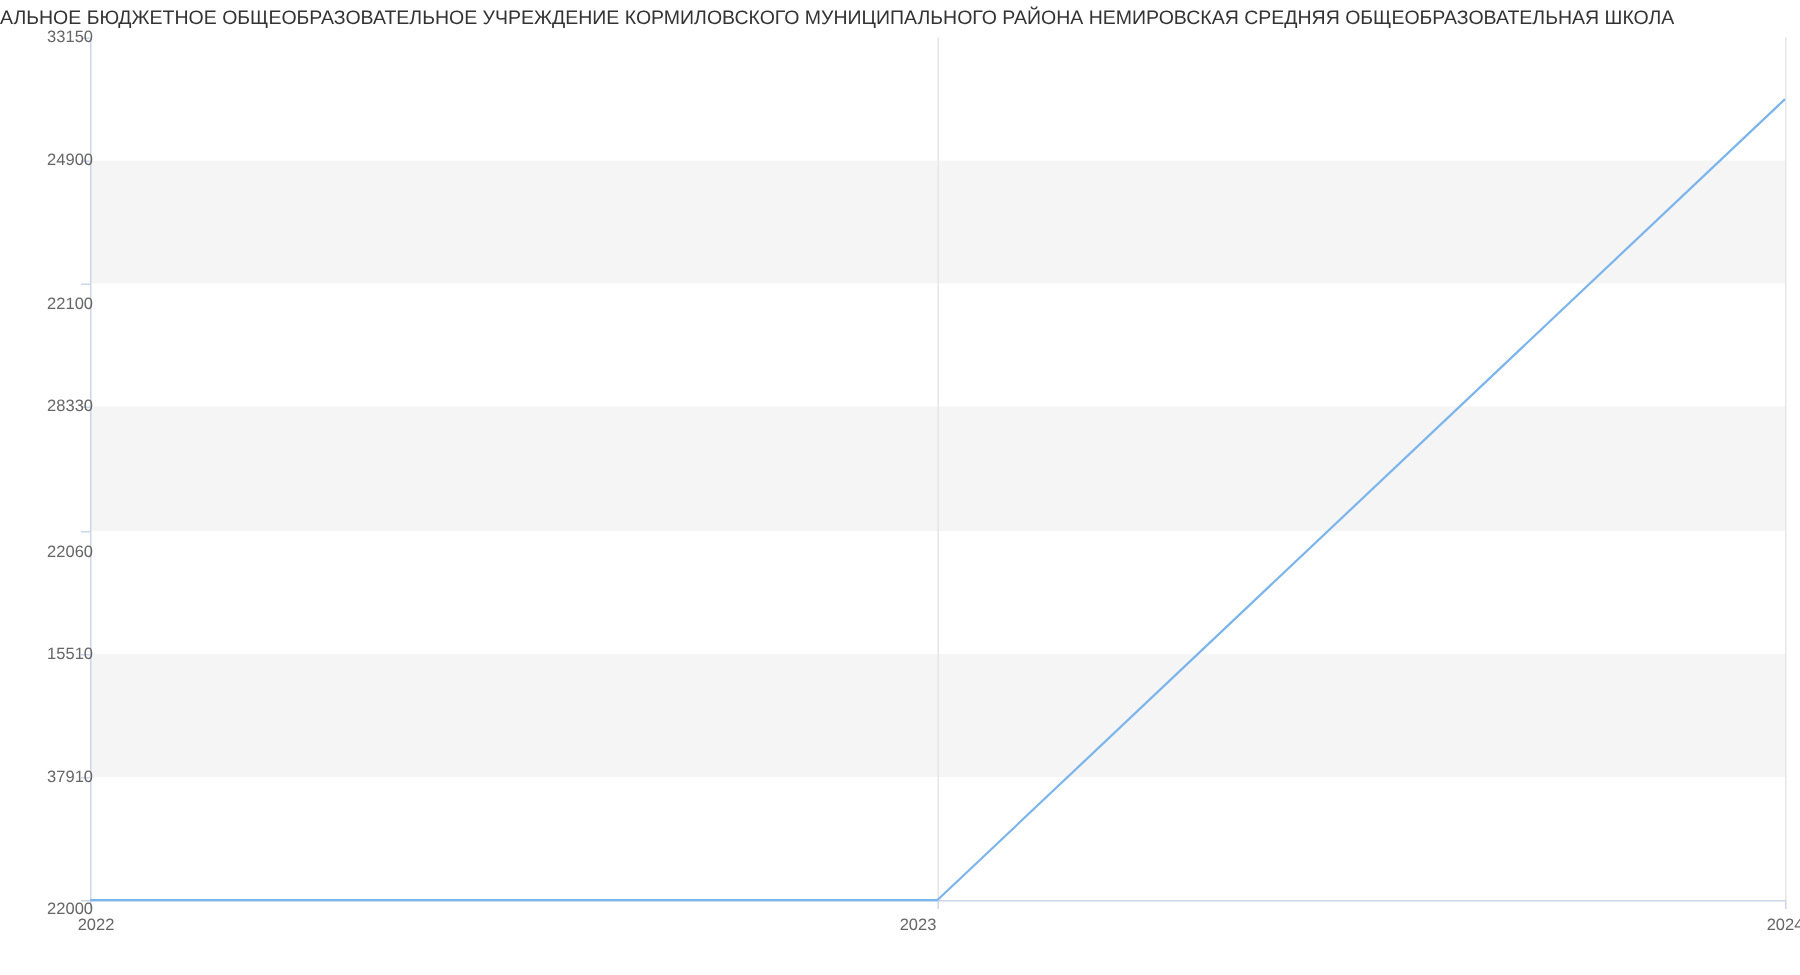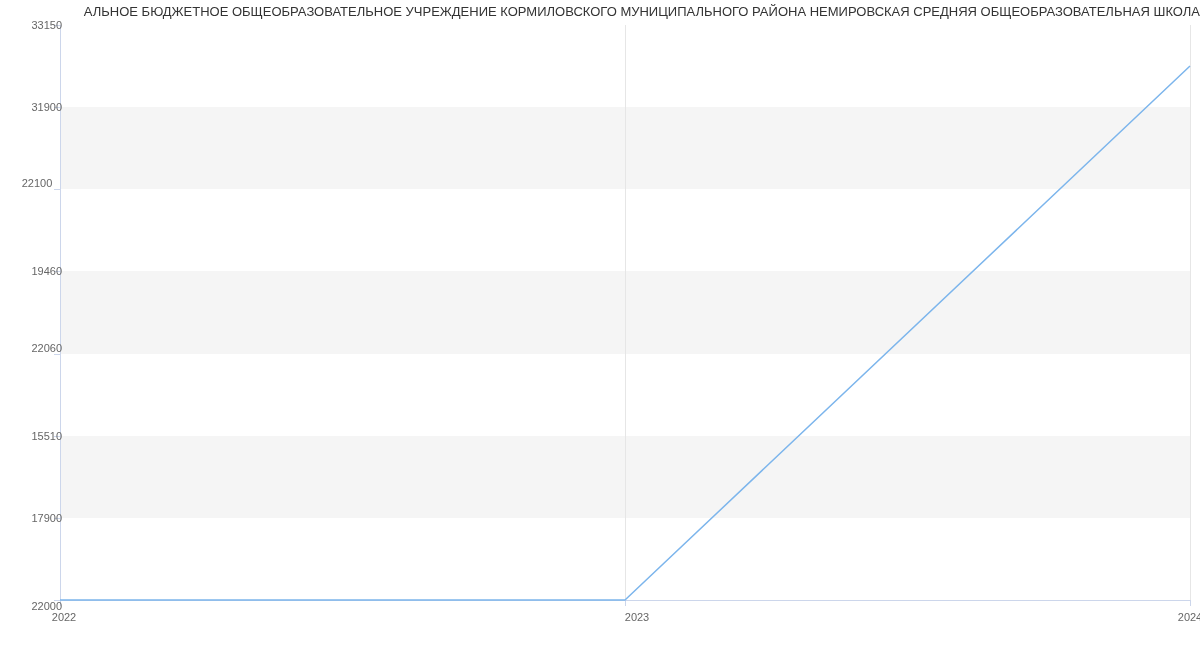--- a/index.html
+++ b/index.html
@@ -10,22 +10,22 @@
     font-family: Arial, Helvetica, sans-serif;
     font-size: 11px;
     color: #333;
     background: #fff;
     overflow: hidden;
   }
   .title {
     position: absolute;
     top: 4px;
     left: 0;
-    width: 1200px;
-    text-align: right;
+    width: 976px;
+    text-align: center;
     font-size: 13px;
     color: #333;
     white-space: nowrap;
   }
   .chart {
     position: absolute;
     left: 60px;
     top: 25px;
     width: 1130px;
     height: 575px;
@@ -127,31 +127,31 @@
       <div class="tick y-tick" style="top: 492.857px;"></div>
       <div class="tick y-tick" style="top: 410.714px;"></div>
       <div class="tick y-tick" style="top: 328.571px;"></div>
       <div class="tick y-tick" style="top: 246.429px;"></div>
       <div class="tick y-tick" style="top: 164.286px;"></div>
       <div class="tick y-tick" style="top: 82.1429px;"></div>
       <div class="tick y-tick" style="top: 0px;"></div>
       <div class="tick x-tick" style="left: 0px;"></div>
       <div class="x-label" style="left: 4px;">2022</div>
       <div class="tick x-tick" style="left: 565px;"></div>
-      <div class="x-label" style="left: 577px;">2023</div>
+      <div class="x-label" style="left: 552px;">2023</div>
       <div class="tick x-tick" style="left: 1130px;"></div>
       <div class="x-label" style="left: 1130px;">2024</div>
     </div>
   <div class="axis-line y-axis-line"></div>
   <div class="axis-line x-axis-line"></div>
   <svg class="line-svg">
     <path id="series-path" class="series-line" d="M0 575 L565 575 L1130 41.071428571428555 "></path>
   </svg>
 </div>
 
 <div class="y-label" style="top: 601px;">22000</div>
-<div class="y-label" style="top: 512.857px;">17900</div>
+<div class="y-label" style="top: 512.857px;">37910</div>
 <div class="y-label" style="top: 430.714px;">15510</div>
-<div class="y-label" style="top: 343px;">22060</div>
-<div class="y-label" style="top: 266.429px;">19460</div>
-<div class="y-label" style="top: 178px; text-align: center;">22100</div>
-<div class="y-label" style="top: 102.143px;">31900</div>
+<div class="y-label" style="top: 363px;">22060</div>
+<div class="y-label" style="top: 266.429px;">28330</div>
+<div class="y-label" style="top: 198px;">22100</div>
+<div class="y-label" style="top: 102.143px;">24900</div>
 <div class="y-label" style="top: 20px;">33150</div>
 
 </body></html>

